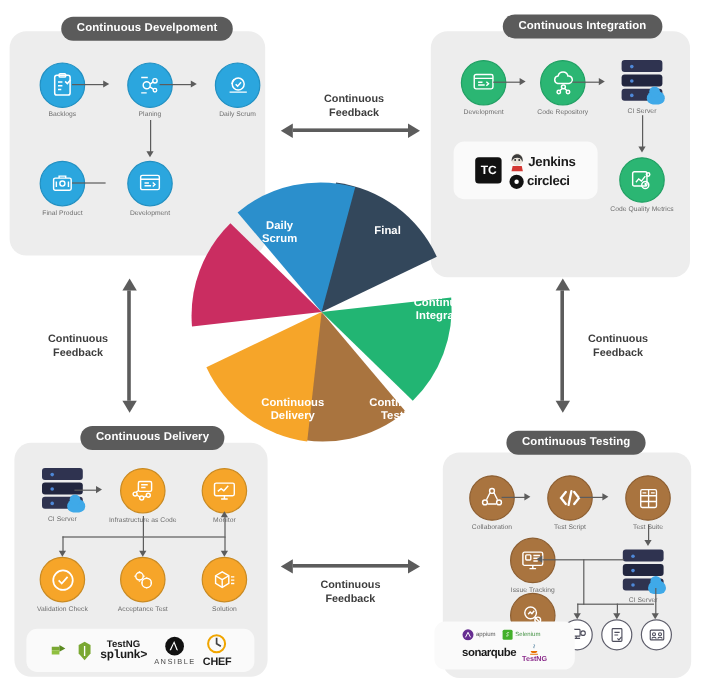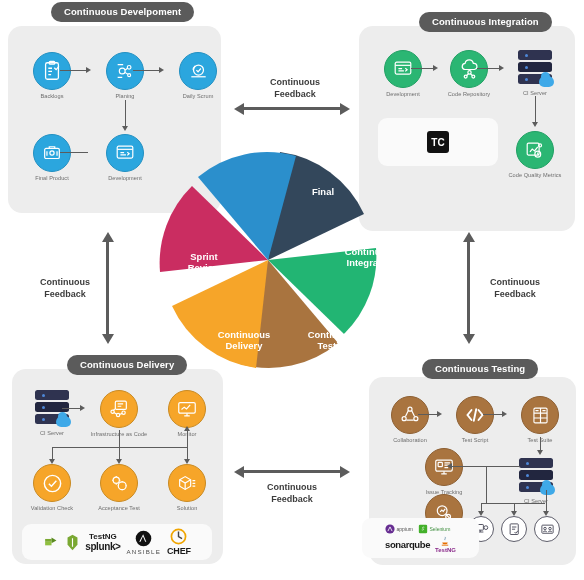--- a/index.html
+++ b/index.html
@@ -29,21 +29,21 @@
     background:#5b5b5b;
     color:#ffffff;
     border-radius:11px;
     font-size:9.5px;
     font-weight:bold;
     letter-spacing:.1px;
     padding:4px 13px 5px 13px;
     white-space:nowrap;
     z-index:6;
   }
-  #title-dev{left:51px;top:2px;}
+  #title-dev{left:51px;top:14px;}
   #title-ci{left:419px;top:12px;}
   #title-cd{left:67px;top:355px;}
   #title-ct{left:422px;top:359px;}
 
   
   .node{position:absolute;text-align:center;width:64px;}
   .disc{
     width:38px;height:38px;border-radius:50%;
     margin:0 auto;
     display:flex;align-items:center;justify-content:center;
@@ -127,21 +127,21 @@
   .lg{display:flex;align-items:center;font-size:7px;white-space:nowrap;}
   .tc-badge{
     width:22px;height:22px;background:#111;color:#fff;border-radius:3px;
     font-size:10px;font-weight:bold;display:flex;align-items:center;justify-content:center;
     position:relative;
   }
   .tc-blob{position:absolute;left:-6px;top:-5px;width:30px;height:30px;z-index:-1;}
   .jenkins-txt{font-size:11px;font-weight:bold;color:#1a1a1a;letter-spacing:-.2px;}
   .circleci-txt{font-size:11px;font-weight:bold;color:#1a1a1a;letter-spacing:-.3px;}
   .nagios-txt{font-size:8px;font-weight:bold;color:#1a1a1a;line-height:1;}
-  .splunk-txt{font-size:10px;font-weight:bold;color:#1a1a1a;letter-spacing:-.4px;line-height:1;}
+  .splunk-txt{font-size:10px;font-weight:bold;color:#1a1a1a;letter-spacing:-.4px;line-height:1;font-family:Liberation Mono, monospace;}
   .ansible-txt{font-size:6.2px;color:#4a4a4a;letter-spacing:1.2px;}
   .chef-txt{font-size:9px;font-weight:bold;color:#1a1a1a;letter-spacing:-.2px;}
   .sonar-txt{font-size:9.5px;font-weight:bold;color:#1a1a1a;letter-spacing:-.4px;}
   .testng-txt{font-size:6px;font-weight:bold;color:#8a2a8a;}
   .appium-txt{font-size:5px;color:#555;}
   .selenium-txt{font-size:5px;color:#3f8f3f;}
 
   
   #wheel{position:absolute;left:152px;top:144px;width:232px;height:232px;}
   .seg-label{
@@ -304,20 +304,40 @@
 
   <div class="logostrip" id="logos-ci">
     <div class="lg">
       <div class="tc-badge">
         <svg class="tc-blob" viewBox="0 0 30 30">
             <circle cx="9" cy="9" r="8" fill="#a855f7" opacity=".9"></circle>
             <circle cx="20" cy="11" r="8" fill="#22c1e8" opacity=".85"></circle>
             <circle cx="13" cy="21" r="8" fill="#3ddc84" opacity=".8"></circle>
           </svg>
         <span>TC</span>
+      </div>
+    </div>
+    <div style="display:flex;flex-direction:column;gap:2px;align-items:flex-start;">
+      <div class="lg">
+        <svg width="14" height="16" viewBox="0 0 14 16" style="margin-right:2px;">
+          <ellipse cx="7" cy="6" rx="4.6" ry="5.2" fill="#e8e2d8"></ellipse>
+          <path d="M2.4 6.5c0-3 2-5 4.6-5s4.6 2 4.6 5c0 .6-.2 1.1-.4 1.1-.3 0-.2-3.2-4.2-3.2S2.8 7.4 2.5 7.4c-.1 0-.1-.4-.1-.9z" fill="#3c3c3c"></path>
+          <circle cx="5.3" cy="6.4" r=".8" fill="#2b2b2b"></circle>
+            <circle cx="8.7" cy="6.4" r=".8" fill="#2b2b2b"></circle>
+          <path d="M3.2 11.4h7.6l1 4.6H2.2z" fill="#d33833"></path>
+        </svg>
+        <span class="jenkins-txt">Jenkins</span>
+      </div>
+      <div class="lg">
+        <svg width="13" height="13" viewBox="0 0 24 24" style="margin-right:2px;">
+          <circle cx="12" cy="12" r="11" fill="#111"></circle>
+            <circle cx="12" cy="12" r="3.4" fill="#fff"></circle>
+          <path d="M15.5 12h8" stroke="#111" stroke-width="0"></path>
+        </svg>
+        <span class="circleci-txt">circleci</span>
       </div>
     </div>
   </div>
 
   <div class="node" style="left:20px;top:389px;">
     <div class="server">
       <div class="bay">
           <div class="led"></div>
         </div>
         <div class="bay">
@@ -595,22 +615,22 @@
     </g>
   </svg>
 
   <div class="seg-label" style="left:294px;top:186px;width:58px;">Final</div>
   <div class="seg-label" style="left:335px;top:246px;width:72px;">Continuous
 Integration</div>
   <div class="seg-label" style="left:298px;top:329px;width:72px;">Continuous
 Testing</div>
   <div class="seg-label" style="left:208px;top:329px;width:72px;">Continuous
 Delivery</div>
-  <div class="seg-label" style="left:174px;top:251px;width:60px;">Sprint
-Review</div>
+  <div class="seg-label" style="left:203px;top:182px;width:60px;">Daily
+Scrum</div>
 
   <div class="fb-label" style="left:245px;top:77px;width:100px;">Continuous
 Feedback</div>
   <div class="fb-shaft" style="left:244px;top:107px;width:96px;height:3.2px;"></div>
   <div class="fb-big fbh-left" style="left:234px;top:102.6px;"></div>
   <div class="fb-big fbh-right" style="left:340px;top:102.6px;"></div>
 
   <div class="fb-shaft" style="left:244px;top:470px;width:96px;height:3.2px;"></div>
   <div class="fb-big fbh-left" style="left:234px;top:465.6px;"></div>
   <div class="fb-big fbh-right" style="left:340px;top:465.6px;"></div>

